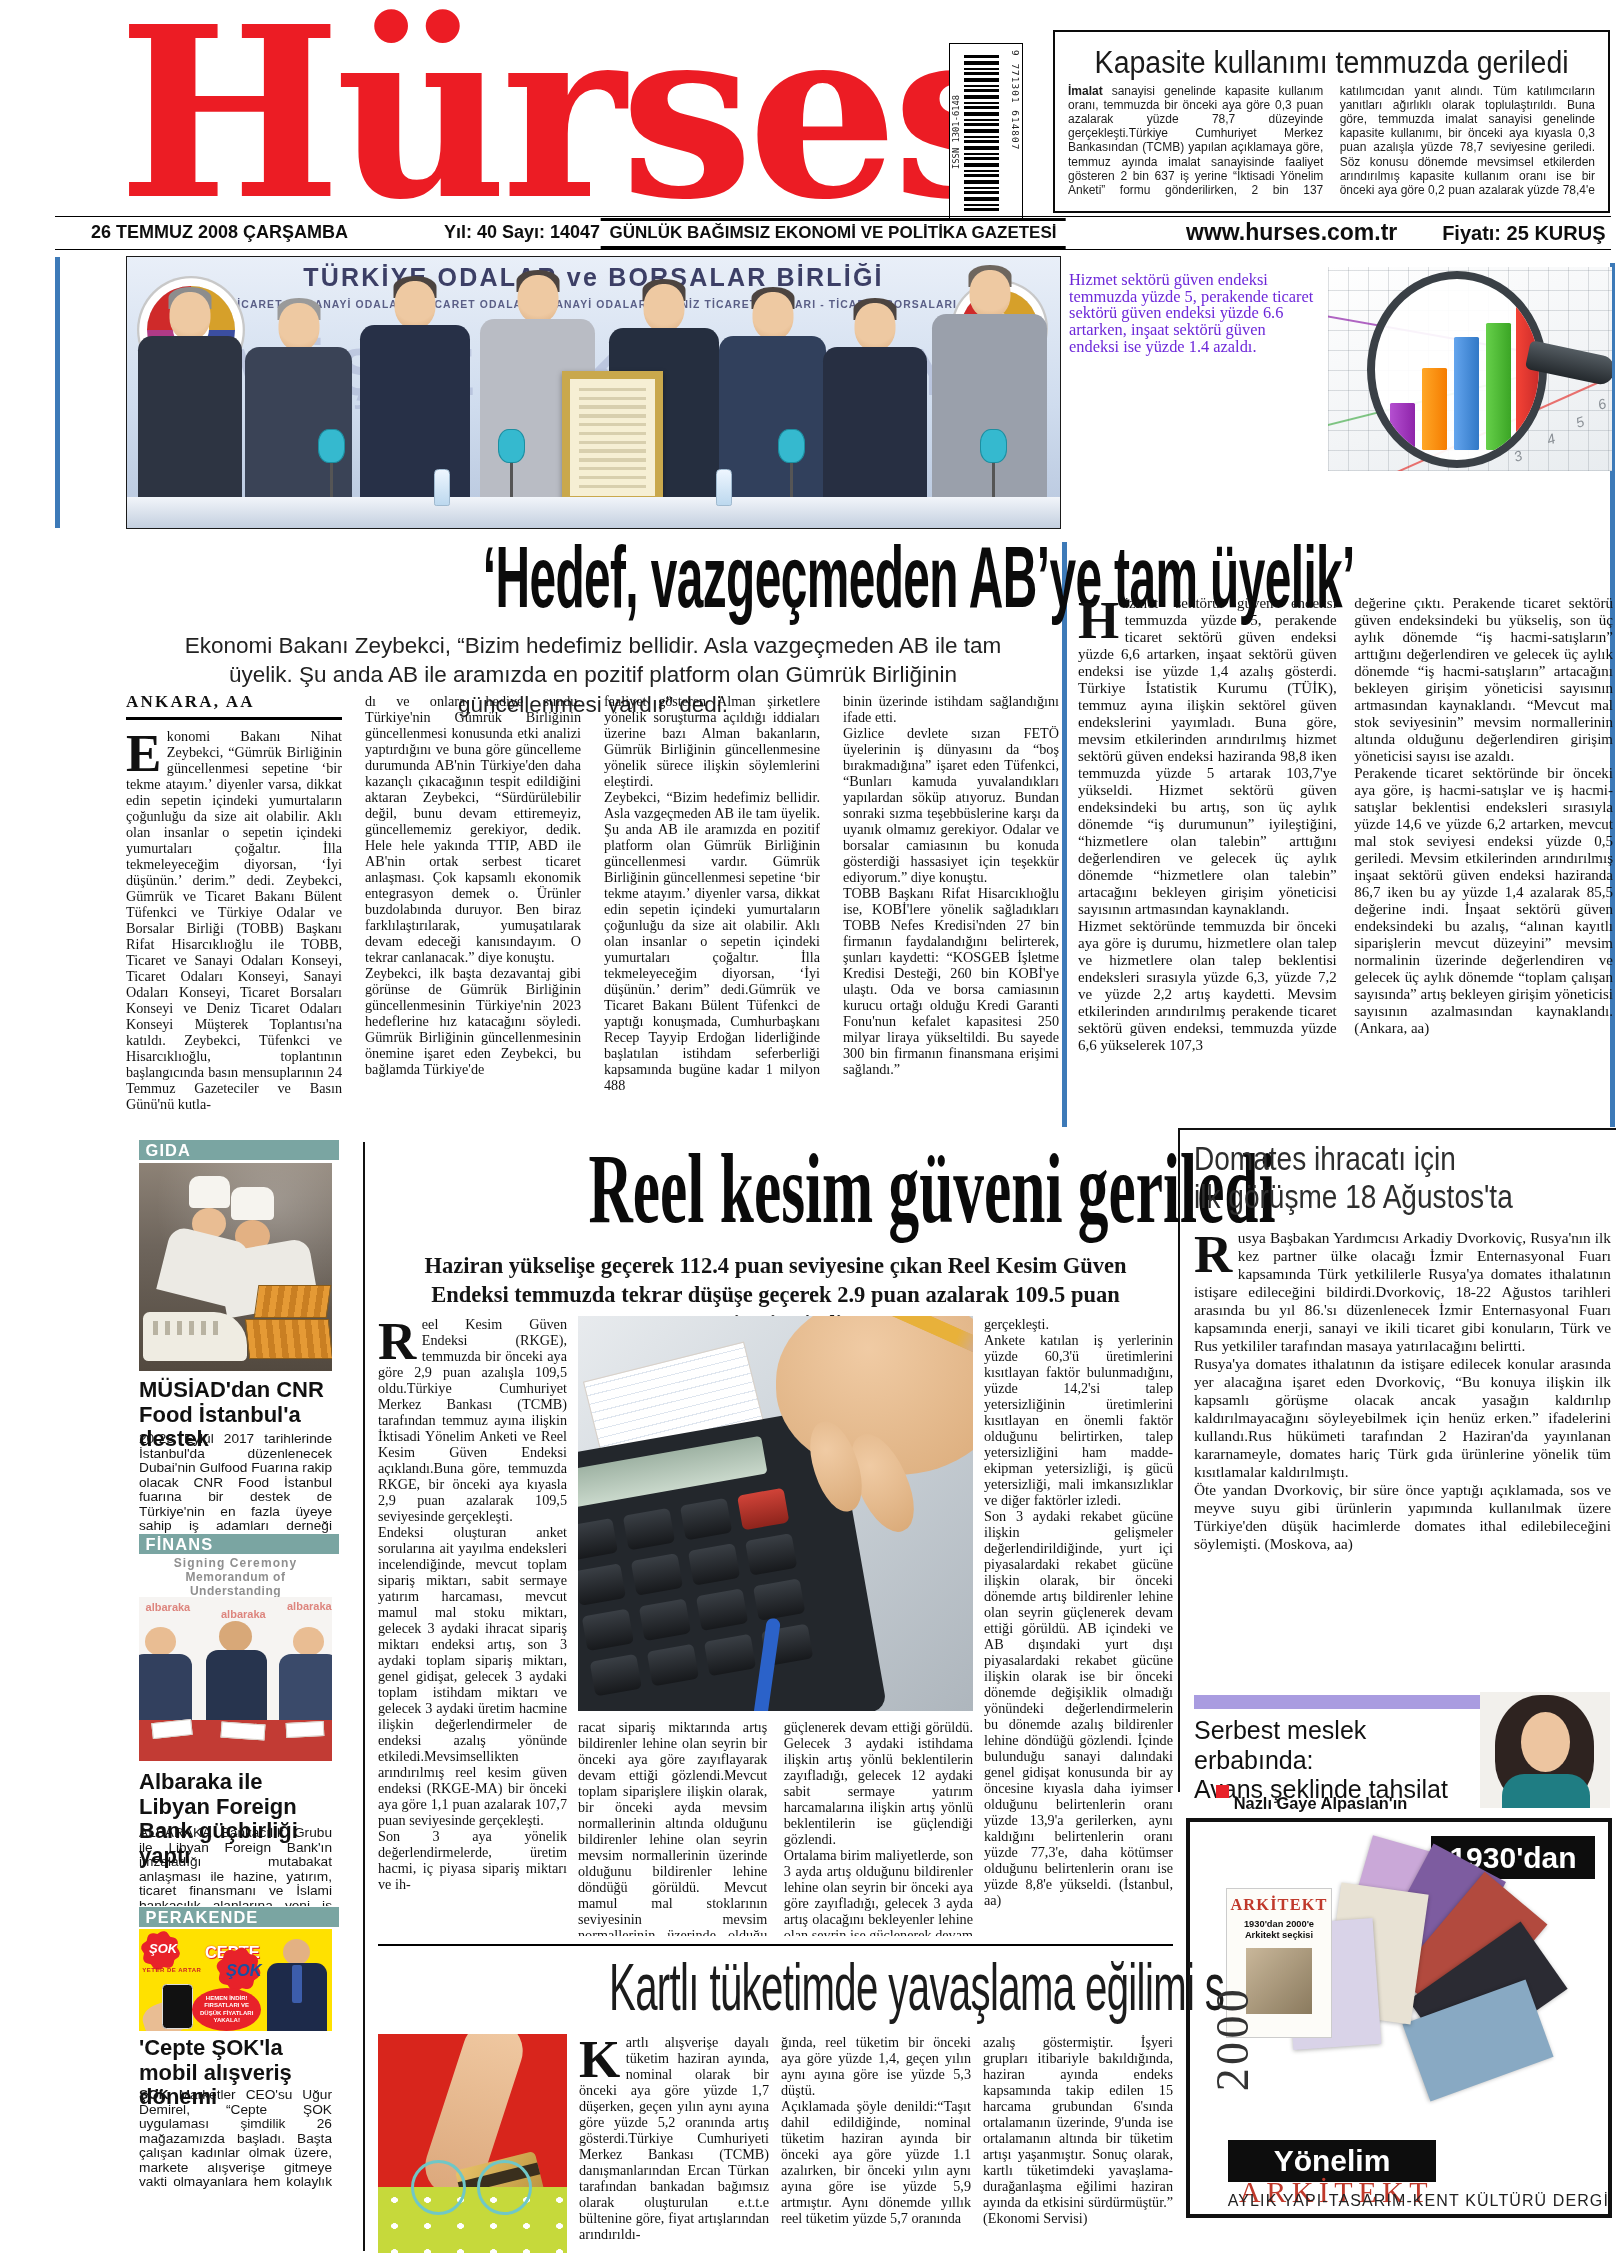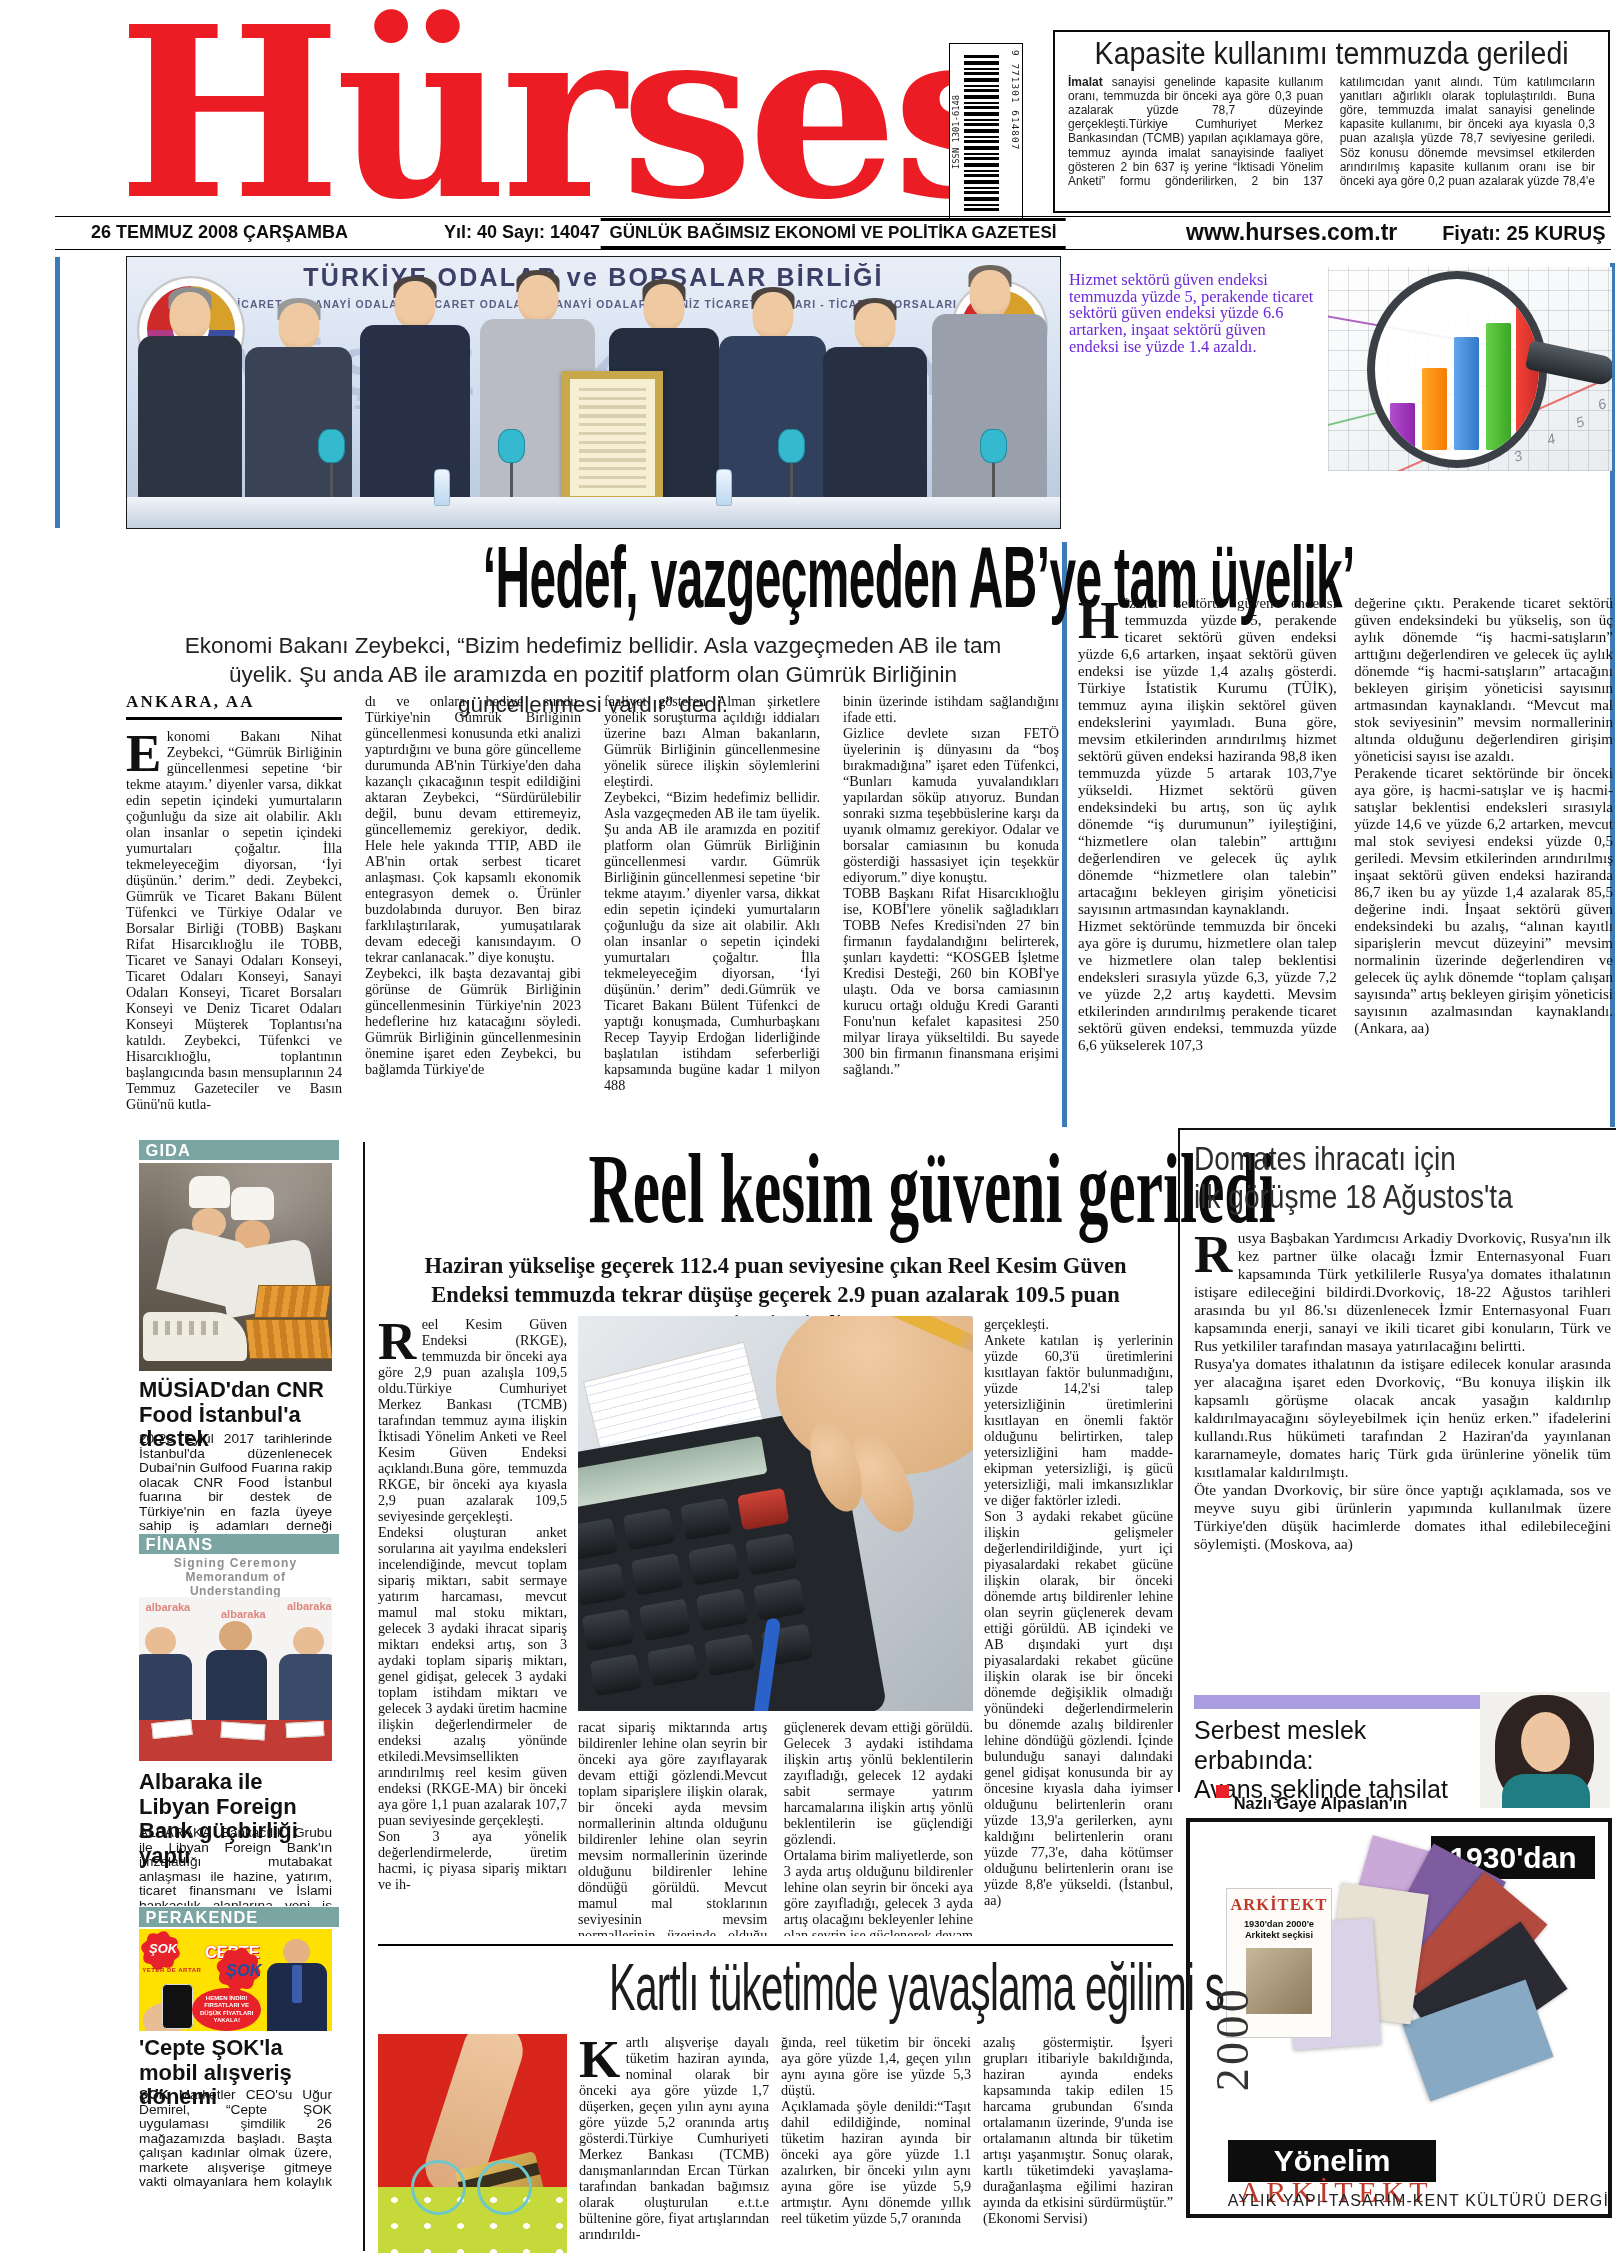--- a/index.html
+++ b/index.html
@@ -12,21 +12,21 @@
   #logo{left:118px;top:10px;width:822px;height:214px;font:700 236px/0.88 "DejaVu Serif",serif;
         color:#ec1c24;letter-spacing:-5.5px;}
   #barcode{left:949px;top:43px;width:72px;height:175px;border:1.6px solid #000;background:#fff;}
   .bc-issn{position:absolute;left:1.1px;top:6.6px;width:11px;height:162px;writing-mode:vertical-rl;
         transform:rotate(180deg);font:8.8px "DejaVu Sans Mono",monospace;color:#222;text-align:center;}
   .bc-stripes{position:absolute;left:14.2px;top:8.8px;width:35px;height:158px;
         background:repeating-linear-gradient(0deg,#000 0 2.7px,#fff 2.7px 5px,#000 5px 6.6px,#fff 6.6px 10px,#000 10px 14.2px,#fff 14.2px 17px);}
   .bc-num{position:absolute;right:1.1px;top:5.5px;width:13px;height:164px;writing-mode:vertical-rl;
         font:9.3px "DejaVu Sans Mono",monospace;color:#222;letter-spacing:1.1px;}
   #capbox{left:1053px;top:30px;width:557px;height:183px;border:2.2px solid #0a0a0a;background:#fff;
-        padding:6px 13px;box-sizing:border-box;}
+        padding:15px 13px;box-sizing:border-box;}
   #capbox h2{margin:0 0 5.5px 0;text-align:center;font:400 31px/1 "Liberation Sans",sans-serif;color:#1a1a1a;}
   #capbody{column-count:2;column-gap:16.4px;font:12px/14.2px "Liberation Sans",sans-serif;
         text-align:justify;color:#1c1c1c;height:125px;overflow:hidden;}
   #capbody b{font-weight:700;}
   #daterow{left:55px;top:216px;width:1556px;height:32px;border-top:1.6px solid #000;border-bottom:1.6px solid #000;}
   .dr{position:absolute;top:5.5px;font:700 18px/1.1 "Liberation Sans",sans-serif;color:#0e0e0e;}
   #dr-slogan{left:50%;transform:translateX(-50%);top:1.1px;border-top:3.3px solid #000;border-bottom:3.3px solid #000;
         padding:3.3px 8.8px 2.7px;font-size:17px;}
   #dr-url{font-size:23px;top:3.3px;}
   

